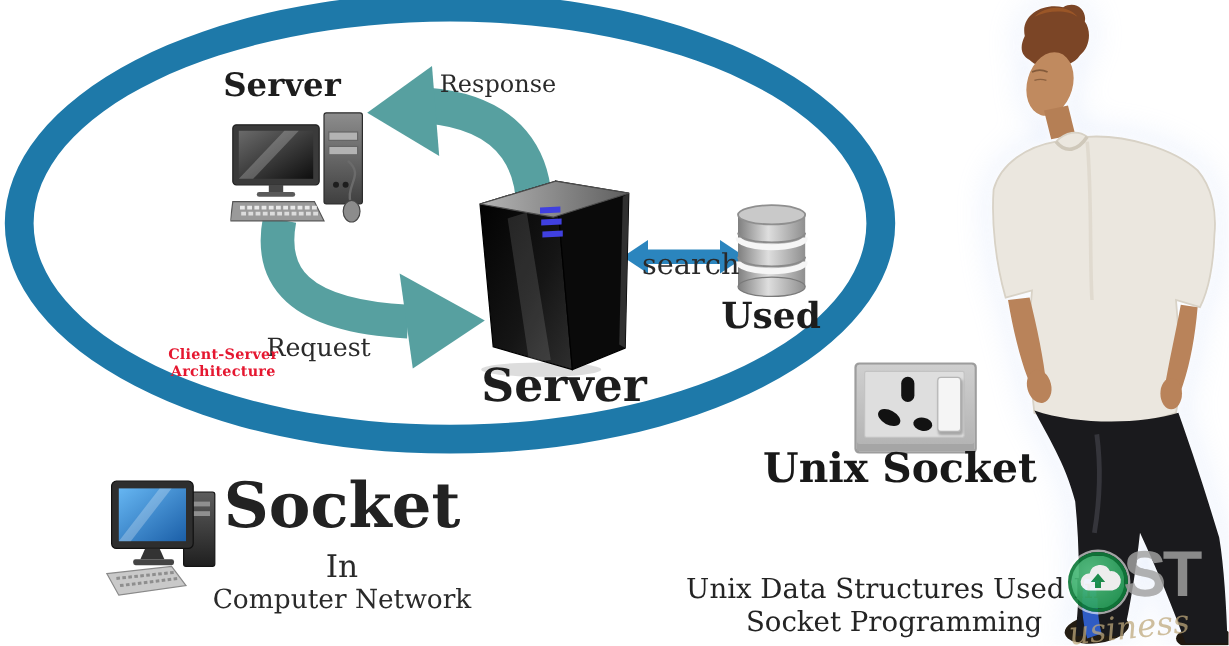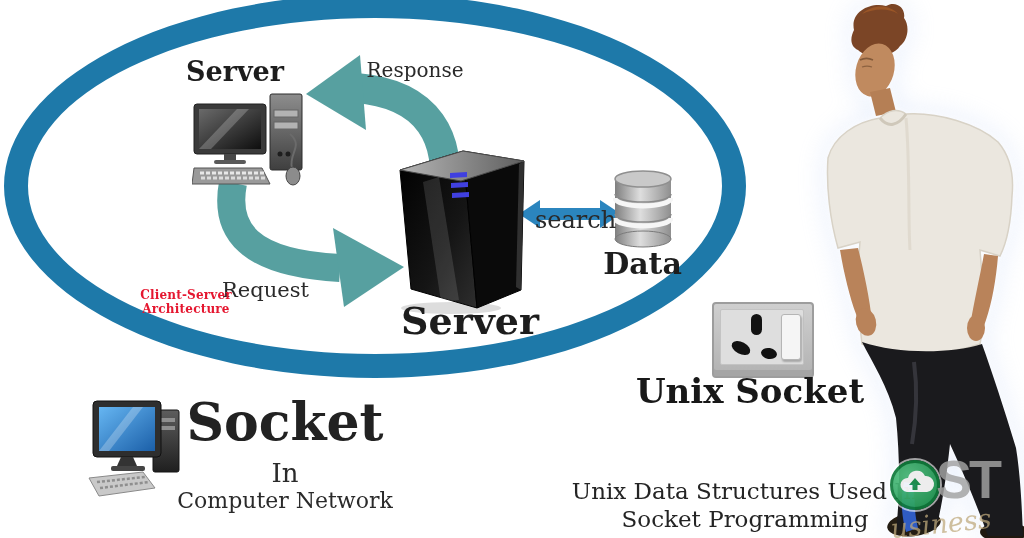--- a/index.html
+++ b/index.html
@@ -210,21 +210,21 @@
       <div id="hole-br" class="hole"></div>
       <div id="socket-switch" class="abs"></div>
     </div>
   </div>
 
   <div id="client-label" class="abs lbl ctr">Server</div>
   <div id="response-label" class="abs lbl ctr">Response</div>
   <div id="request-label" class="abs lbl ctr">Request</div>
   <div id="search-label" class="abs lbl ctr">search</div>
   <div id="server-label" class="abs lbl ctr">Server</div>
-  <div id="data-label" class="abs lbl ctr">Data</div>
+  <div id="data-label" class="abs lbl ctr">Used</div>
   <div id="note" class="abs lbl ctr">
     <div>Client-Server</div>
     <div>Architecture</div>
   </div>
 
   <div id="socket-title" class="abs lbl ctr">Socket</div>
   <div id="socket-in" class="abs lbl ctr">In</div>
   <div id="socket-network" class="abs lbl ctr">Computer Network</div>
 
   <div id="unix-line1" class="abs lbl ctr">Unix Socket</div>

